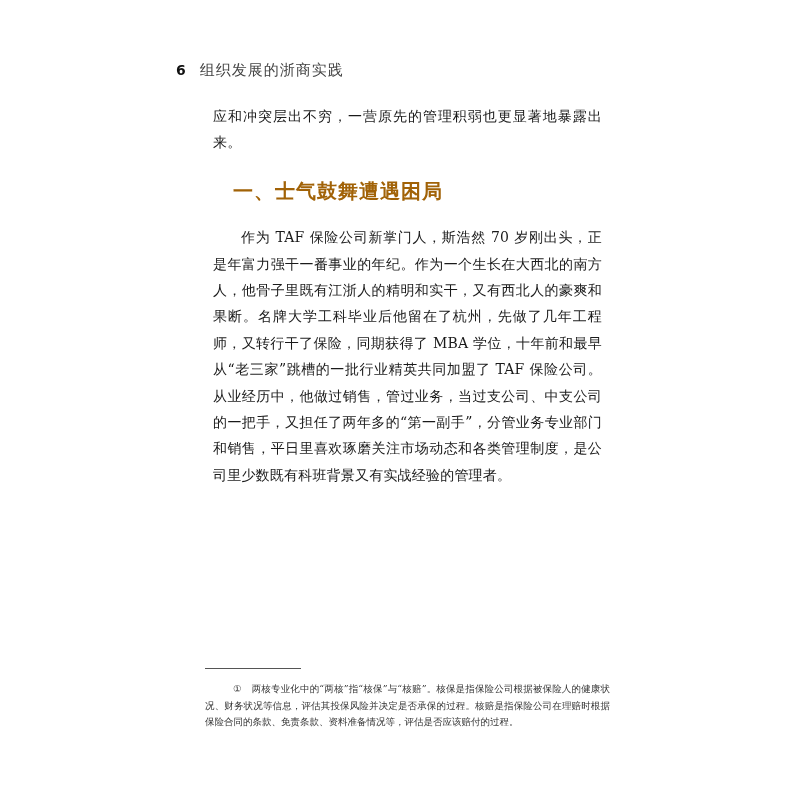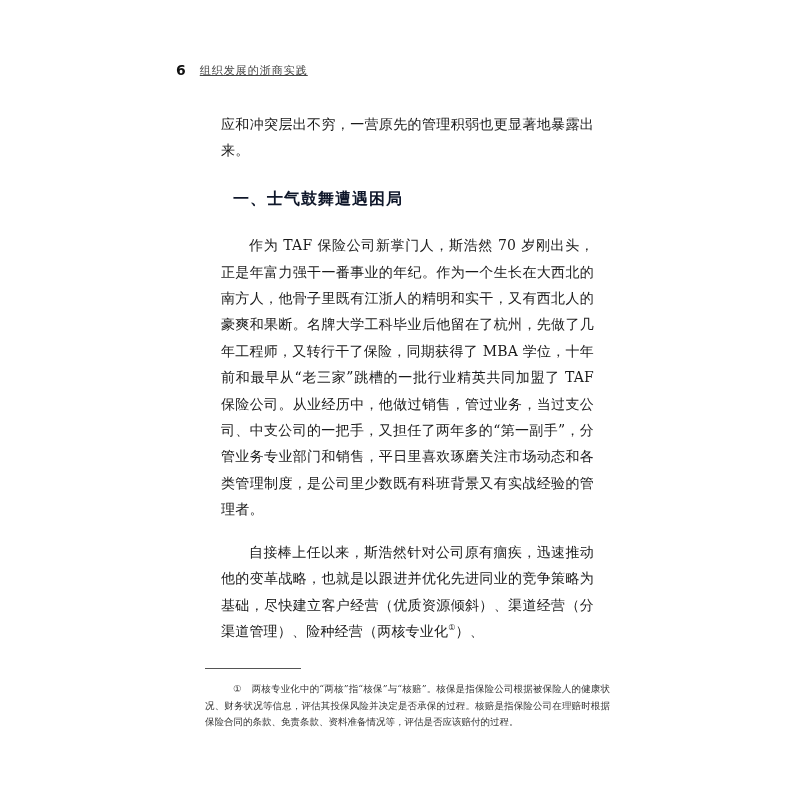--- a/index.html
+++ b/index.html
@@ -30,46 +30,45 @@
   }
   .page-number {
     font-family: "DejaVu Sans", "Liberation Sans", sans-serif;
     font-weight: bold;
     font-size: 14px;
     color: #111;
     margin-right: 14px;
   }
   .book-title {
     font-family: "DejaVu Sans", "Liberation Sans", sans-serif;
-    font-size: 11px;
+    font-size: 15px;
     color: #444;
     letter-spacing: 1px;
-    text-decoration: underline;
   }
   .body-text {
     position: absolute;
     left: 205px;
     width: 405px;
     top: 95px;
     font-size: 14px;
     line-height: 26.4px;
     text-align: justify;
     letter-spacing: 0.2px;
   }
   .body-text p {
-    margin: 16px;
+    margin: 8px;
   }
   .indent {
     text-indent: 28px;
   }
   .section-heading {
     font-family: "DejaVu Sans", "Liberation Sans", sans-serif;
     font-weight: bold;
-    font-size: 16px;
-    color: #0f172a;
+    font-size: 20px;
+    color: #a16207;
     margin: 22px 0 20px 28px !important;
     letter-spacing: 1px;
   }
   .footnote-rule {
     position: absolute;
     left: 205px;
     top: 668px;
     width: 96px;
     height: 0;
     border-top: 1px solid #555;
@@ -101,21 +100,20 @@
 
   <div class="running-head">
     <span class="page-number">6</span>
     <span class="book-title">组织发展的浙商实践</span>
   </div>
 
   <div class="body-text">
     <p>应和冲突层出不穷，一营原先的管理积弱也更显著地暴露出来。</p>
     <p class="section-heading">一、士气鼓舞遭遇困局</p>
     <p class="indent">作为 TAF 保险公司新掌门人，斯浩然 70 岁刚出头，正是年富力强干一番事业的年纪。作为一个生长在大西北的南方人，他骨子里既有江浙人的精明和实干，又有西北人的豪爽和果断。名牌大学工科毕业后他留在了杭州，先做了几年工程师，又转行干了保险，同期获得了 MBA 学位，十年前和最早从“老三家”跳槽的一批行业精英共同加盟了 TAF 保险公司。从业经历中，他做过销售，管过业务，当过支公司、中支公司的一把手，又担任了两年多的“第一副手”，分管业务专业部门和销售，平日里喜欢琢磨关注市场动态和各类管理制度，是公司里少数既有科班背景又有实战经验的管理者。</p>
-    <p class="indent"><span>自接棒上任以来，斯浩然针对公司原有痼疾，迅速推动他的变革战略，也就是以跟进并优化先进同业的竞争策略为基础，尽快建立客户经营（优质资源倾斜）、渠道经营（分渠道管理）、险种经营（两核专业化</span><sup class="note-ref">①</sup><span>）、</span></p>
   </div>
 
   <div class="footnote-rule"></div>
 
   <div class="footnotes">
     <p class="indent"><span class="fn-marker">①</span><span>两核专业化中的“两核”指“核保”与“核赔”。核保是指保险公司根据被保险人的健康状况、财务状况等信息，评估其投保风险并决定是否承保的过程。核赔是指保险公司在理赔时根据保险合同的条款、免责条款、资料准备情况等，评估是否应该赔付的过程。</span></p>
   </div>
 
 </div>
 

